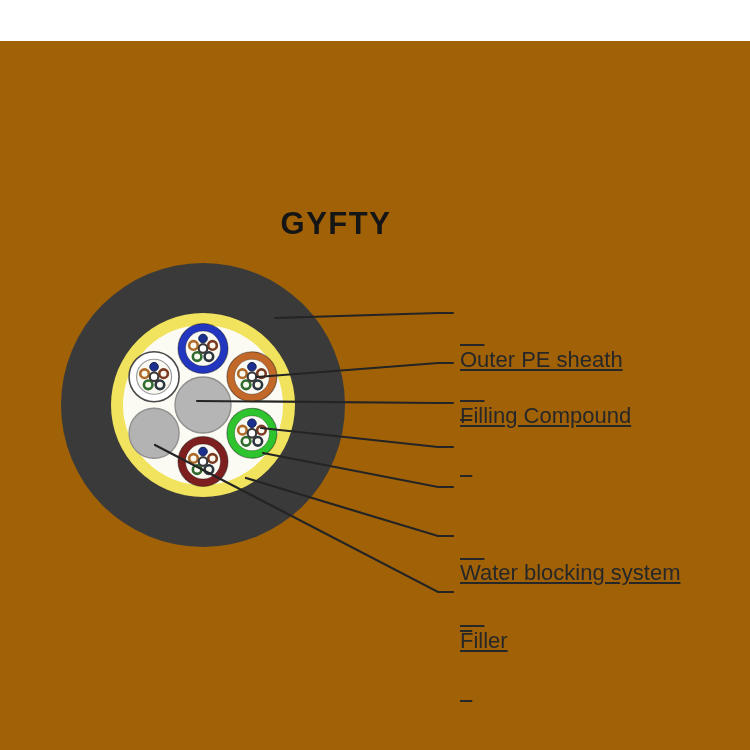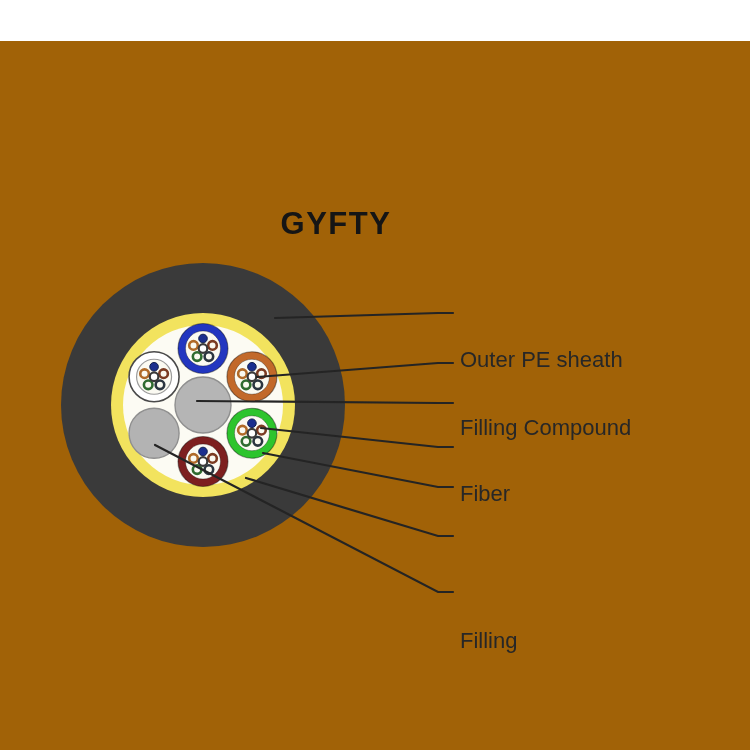--- a/index.html
+++ b/index.html
@@ -24,20 +24,21 @@
     white-space: nowrap;
   }
   #cable-svg { position: absolute; left: 0; top: 0; }
   .lbl {
     position: absolute;
     left: 460px;
     color: #272727;
     font-size: 22px;
     line-height: 25px;
     white-space: pre;
+    text-decoration: underline;
   }
   .lbl.two-line { line-height: 24px; }
 </style>
 </head>
 <body>
 
 <div class="stage">
 
   <div class="title">GYFTY</div>
 
@@ -92,25 +93,23 @@
       <polyline points="197,360 438,362 453,362" fill="none" stroke="#242424" stroke-width="2.2" stroke-linecap="round"></polyline>
       <polyline points="261,387 438,406 453,406" fill="none" stroke="#242424" stroke-width="2.2" stroke-linecap="round"></polyline>
       <polyline points="263,412 438,446 453,446" fill="none" stroke="#242424" stroke-width="2.2" stroke-linecap="round"></polyline>
       <polyline points="246,437 438,495 453,495" fill="none" stroke="#242424" stroke-width="2.2" stroke-linecap="round"></polyline>
       <polyline points="155,404 438,551 453,551" fill="none" stroke="#242424" stroke-width="2.2" stroke-linecap="round"></polyline>
     </svg>
 
   <div class="lbl" style="top:256px">
     <div>Outer PE sheath</div>
   </div>
-  <div class="lbl" style="top:324px">
+  <div class="lbl" style="top:312px">
     <div>Filling Compound</div>
   </div>
-  <div class="lbl" style="top:390px">
-    <div>Fiber</div>
-  </div>
   <div class="lbl two-line" style="top:472px">
+    <div>Water blocking system</div>
   </div>
   <div class="lbl" style="top:537px">
-    <div>Filling</div>
+    <div>Filler</div>
   </div>
 
 </div>
 
 </body></html>

